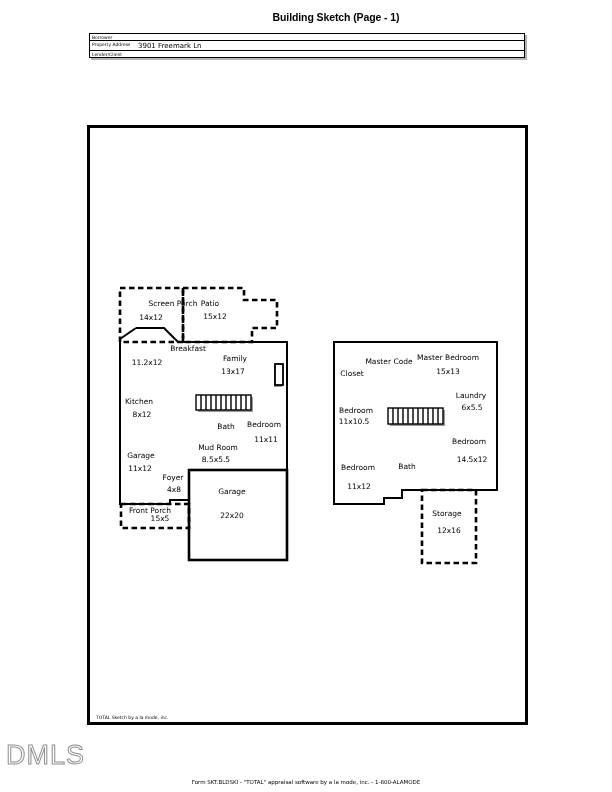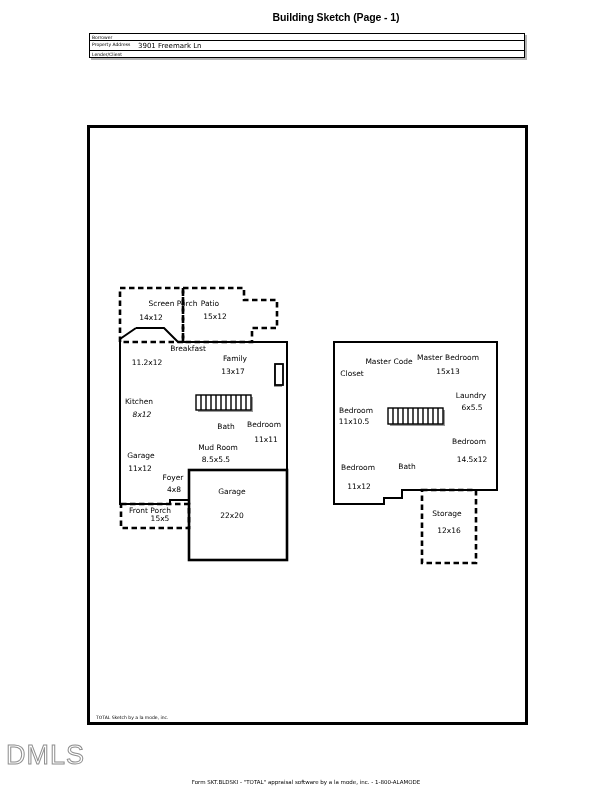--- a/index.html
+++ b/index.html
@@ -106,21 +106,21 @@
 <div class="room-labels">
     <div class="room-label" style="left: 161px; top: 304px; margin-left: 12px;">Screen Porch</div>
     <div class="room-label" style="left: 151px; top: 318px;">14x12</div>
     <div class="room-label" style="left: 210px; top: 304px;">Patio</div>
     <div class="room-label" style="left: 215px; top: 317px;">15x12</div>
     <div class="room-label" style="left: 148px; top: 349px; margin-left: 40px;">Breakfast</div>
     <div class="room-label" style="left: 147px; top: 363px;">11.2x12</div>
     <div class="room-label" style="left: 235px; top: 359px;">Family</div>
     <div class="room-label" style="left: 233px; top: 372px;">13x17</div>
     <div class="room-label" style="left: 139px; top: 402px;">Kitchen</div>
-    <div class="room-label" style="left: 142px; top: 415px; font-style: italic;">8x12</div>
+    <div class="room-label" style="left: 142px; top: 415px;">8x12</div>
     <div class="room-label" style="left: 226px; top: 427px;">Bath</div>
     <div class="room-label" style="left: 264px; top: 425px;">Bedroom</div>
     <div class="room-label" style="left: 266px; top: 440px;">11x11</div>
     <div class="room-label" style="left: 218px; top: 448px;">Mud Room</div>
     <div class="room-label" style="left: 216px; top: 460px;">8.5x5.5</div>
     <div class="room-label" style="left: 141px; top: 456px;">Garage</div>
     <div class="room-label" style="left: 140px; top: 469px;">11x12</div>
     <div class="room-label" style="left: 173px; top: 478px;">Foyer</div>
     <div class="room-label" style="left: 174px; top: 490px;">4x8</div>
     <div class="room-label" style="left: 146px; top: 511px; padding-left: 8px;">Front Porch</div>

